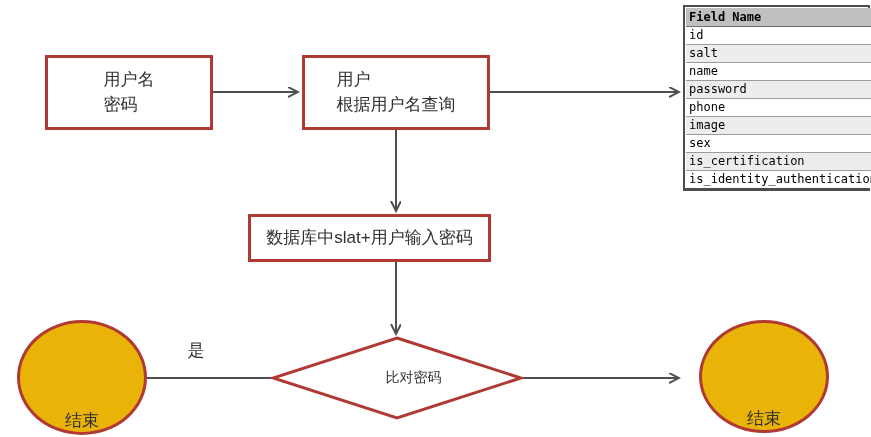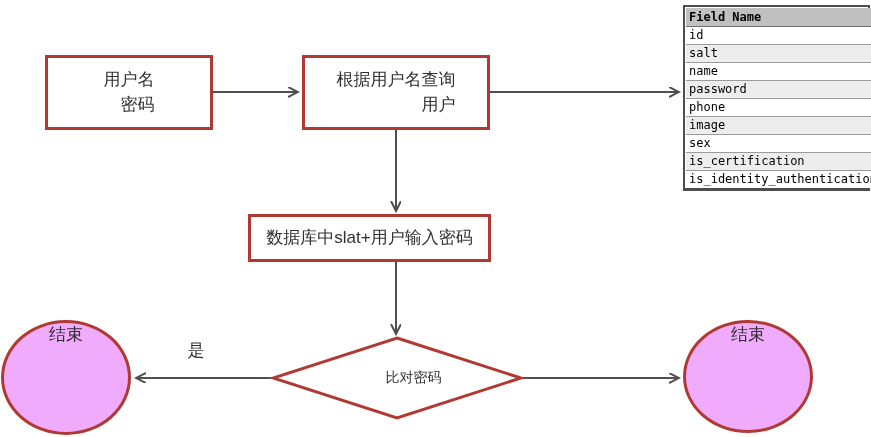--- a/index.html
+++ b/index.html
@@ -15,41 +15,41 @@
   #canvas{position:relative;width:871px;height:437px;background:#ffffff;overflow:hidden;}
 
   
   #edges{position:absolute;left:0;top:0;width:871px;height:437px;}
   .edge-line{stroke:var(--arrow);stroke-width:2;}
   .arrowhead-path{stroke:var(--arrow);stroke-width:2;fill:none;}
 
   
   .proc{
     position:absolute;background:#ffffff;border:3px solid var(--node-border);
-    display:flex;align-items:center;justify-content:center;text-align:right;
+    display:flex;align-items:center;justify-content:center;text-align:left;
     font-size:17px;line-height:1.45;color:var(--text);
   }
   #node-input{left:45px;top:55px;width:168px;height:75px;}
   #node-query{left:302px;top:55px;width:188px;height:75px;}
   #node-hash{left:248px;top:214px;width:243px;height:48px;font-size:17px;}
 
   
   #node-decision{position:absolute;left:270px;top:336px;width:255px;height:84px;}
   #node-decision svg{position:absolute;left:0;top:0;}
   #decision-label{
     position:absolute;left:16px;top:0;width:100%;height:100%;
     display:flex;align-items:center;justify-content:center;
     font-size:14px;color:var(--text);
   }
 
   
   .endnode{
-    position:absolute;background:#f0abfc;border:3px solid var(--node-border);
-    border-radius:50%;display:flex;align-items:flex-start;justify-content:center;
-    font-size:17px;color:var(--text);
+    position:absolute;background:#eab308;border:3px solid var(--node-border);
+    border-radius:50%;display:flex;align-items:flex-end;justify-content:center;
+    font-size:17px;color:var(--text);margin-left:16px;
   }
   #node-end-left{left:1px;top:320px;width:130px;height:115px;}
   #node-end-right{left:683px;top:320px;width:130px;height:113px;}
 
   
   .edge-label{position:absolute;font-size:17px;color:var(--text);text-align:center;}
   #label-yes{left:166px;top:339px;width:60px;}
   #label-wrong{left:517px;top:334px;width:146px;}
 
   
@@ -90,22 +90,22 @@
 
   <div id="node-input" class="proc">
     <div>
       <div>用户名</div>
       <div>密码</div>
     </div>
   </div>
 
   <div id="node-query" class="proc">
     <div>
+      <div>用户</div>
       <div>根据用户名查询</div>
-      <div>用户</div>
     </div>
   </div>
 
   <div id="node-hash" class="proc">
     <div>数据库中slat+用户输入密码</div>
   </div>
 
   <div id="node-decision">
     <svg width="255" height="84" viewBox="0 0 255 84">
       <polygon points="127,2 251,42 127,82 3,42" fill="#ffffff" stroke="var(--node-border)" stroke-width="3" stroke-linejoin="miter"></polygon>

